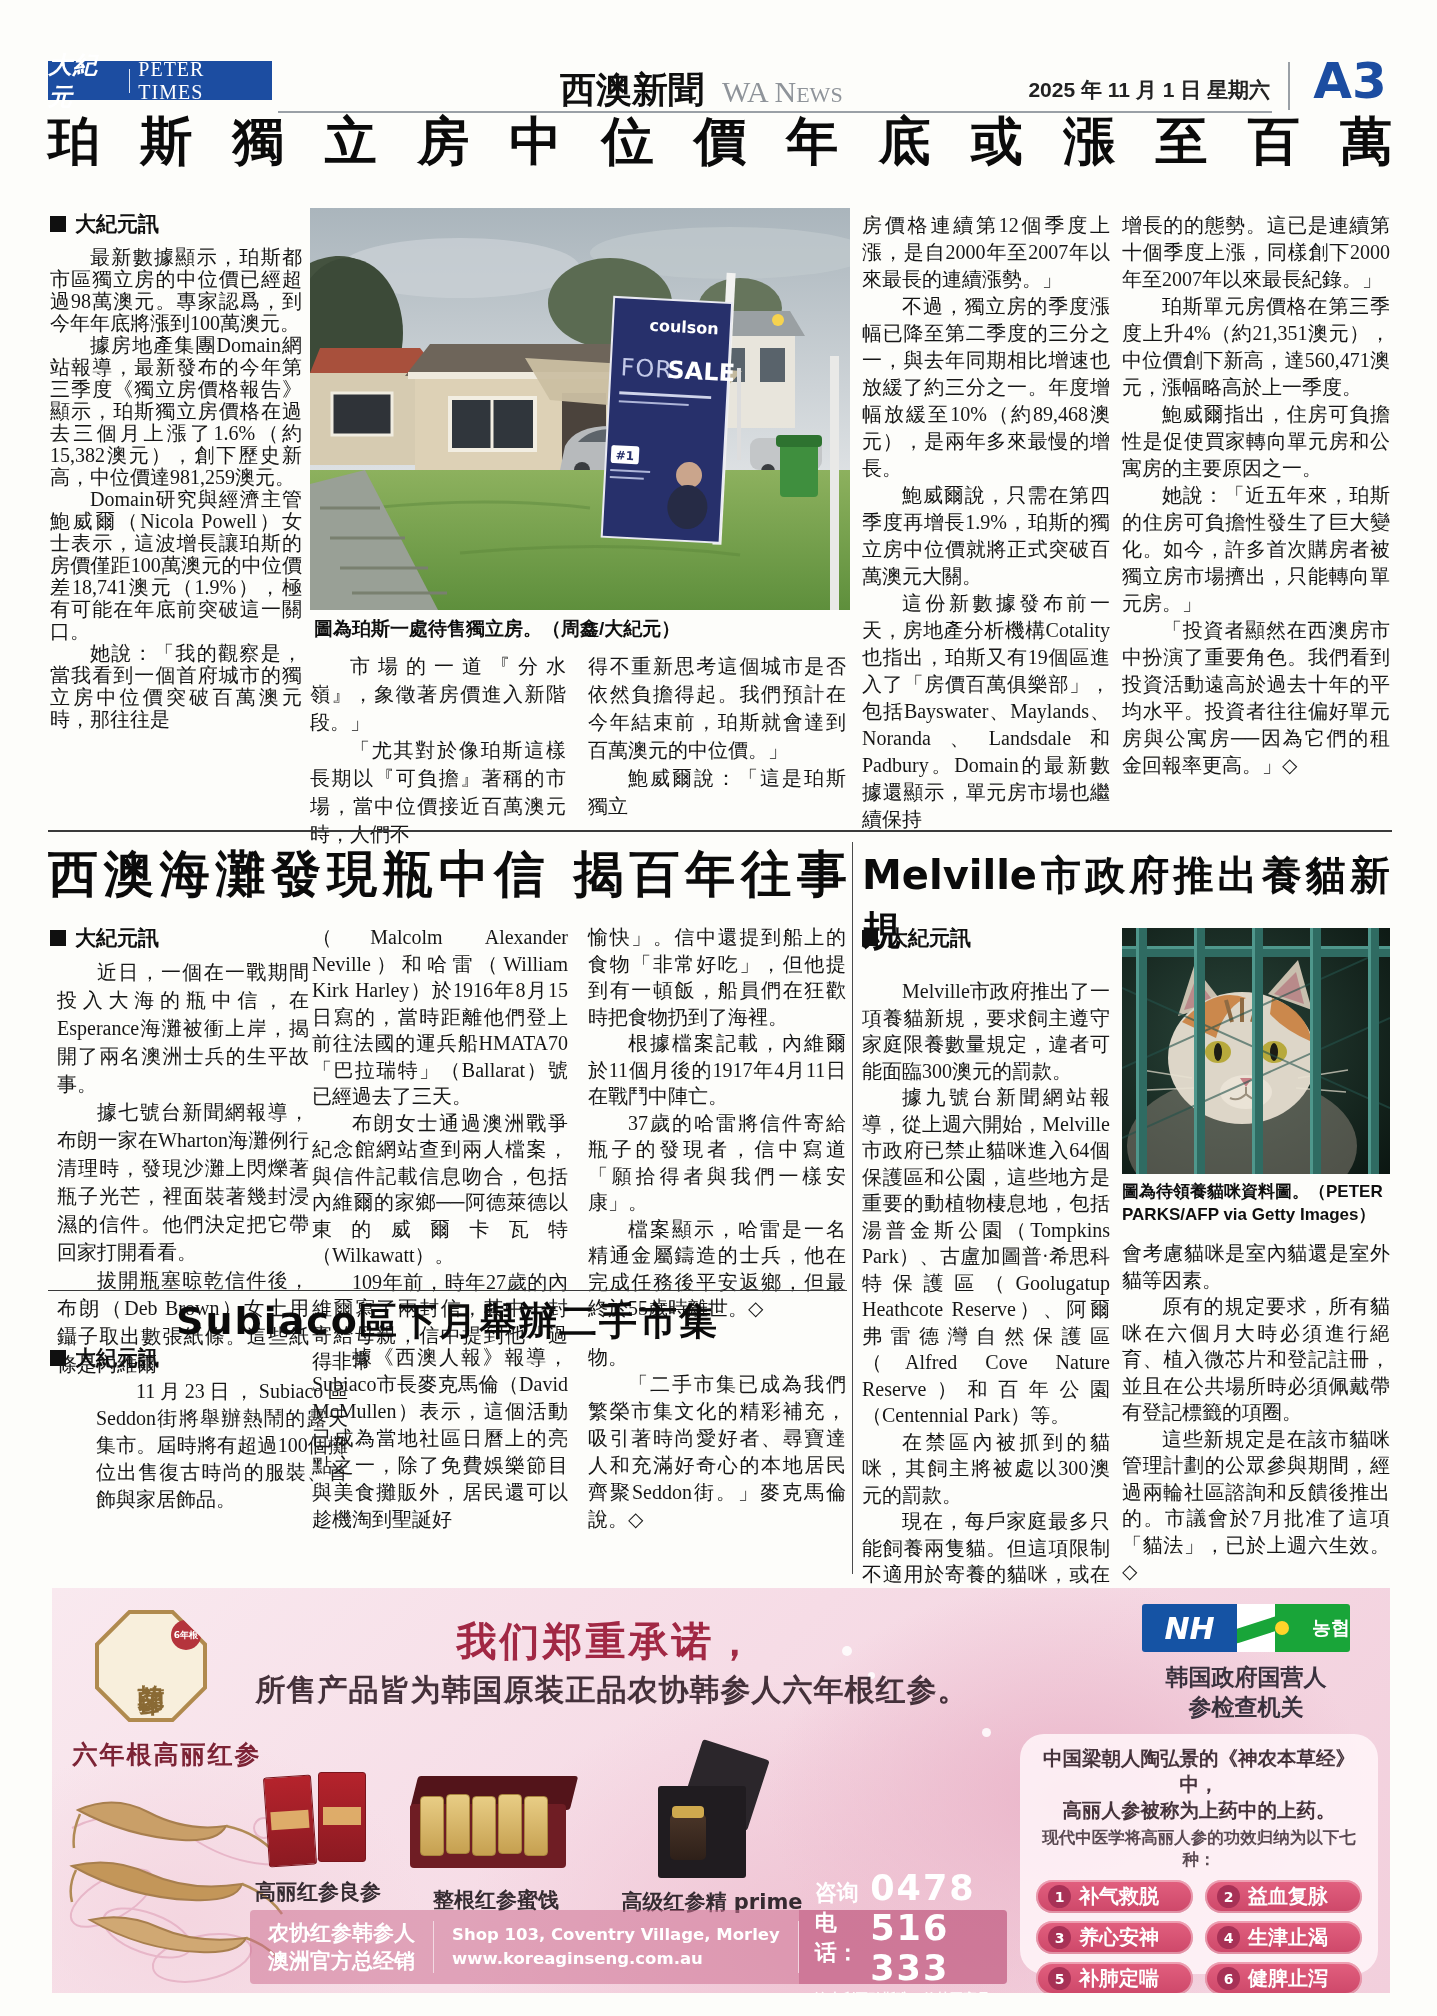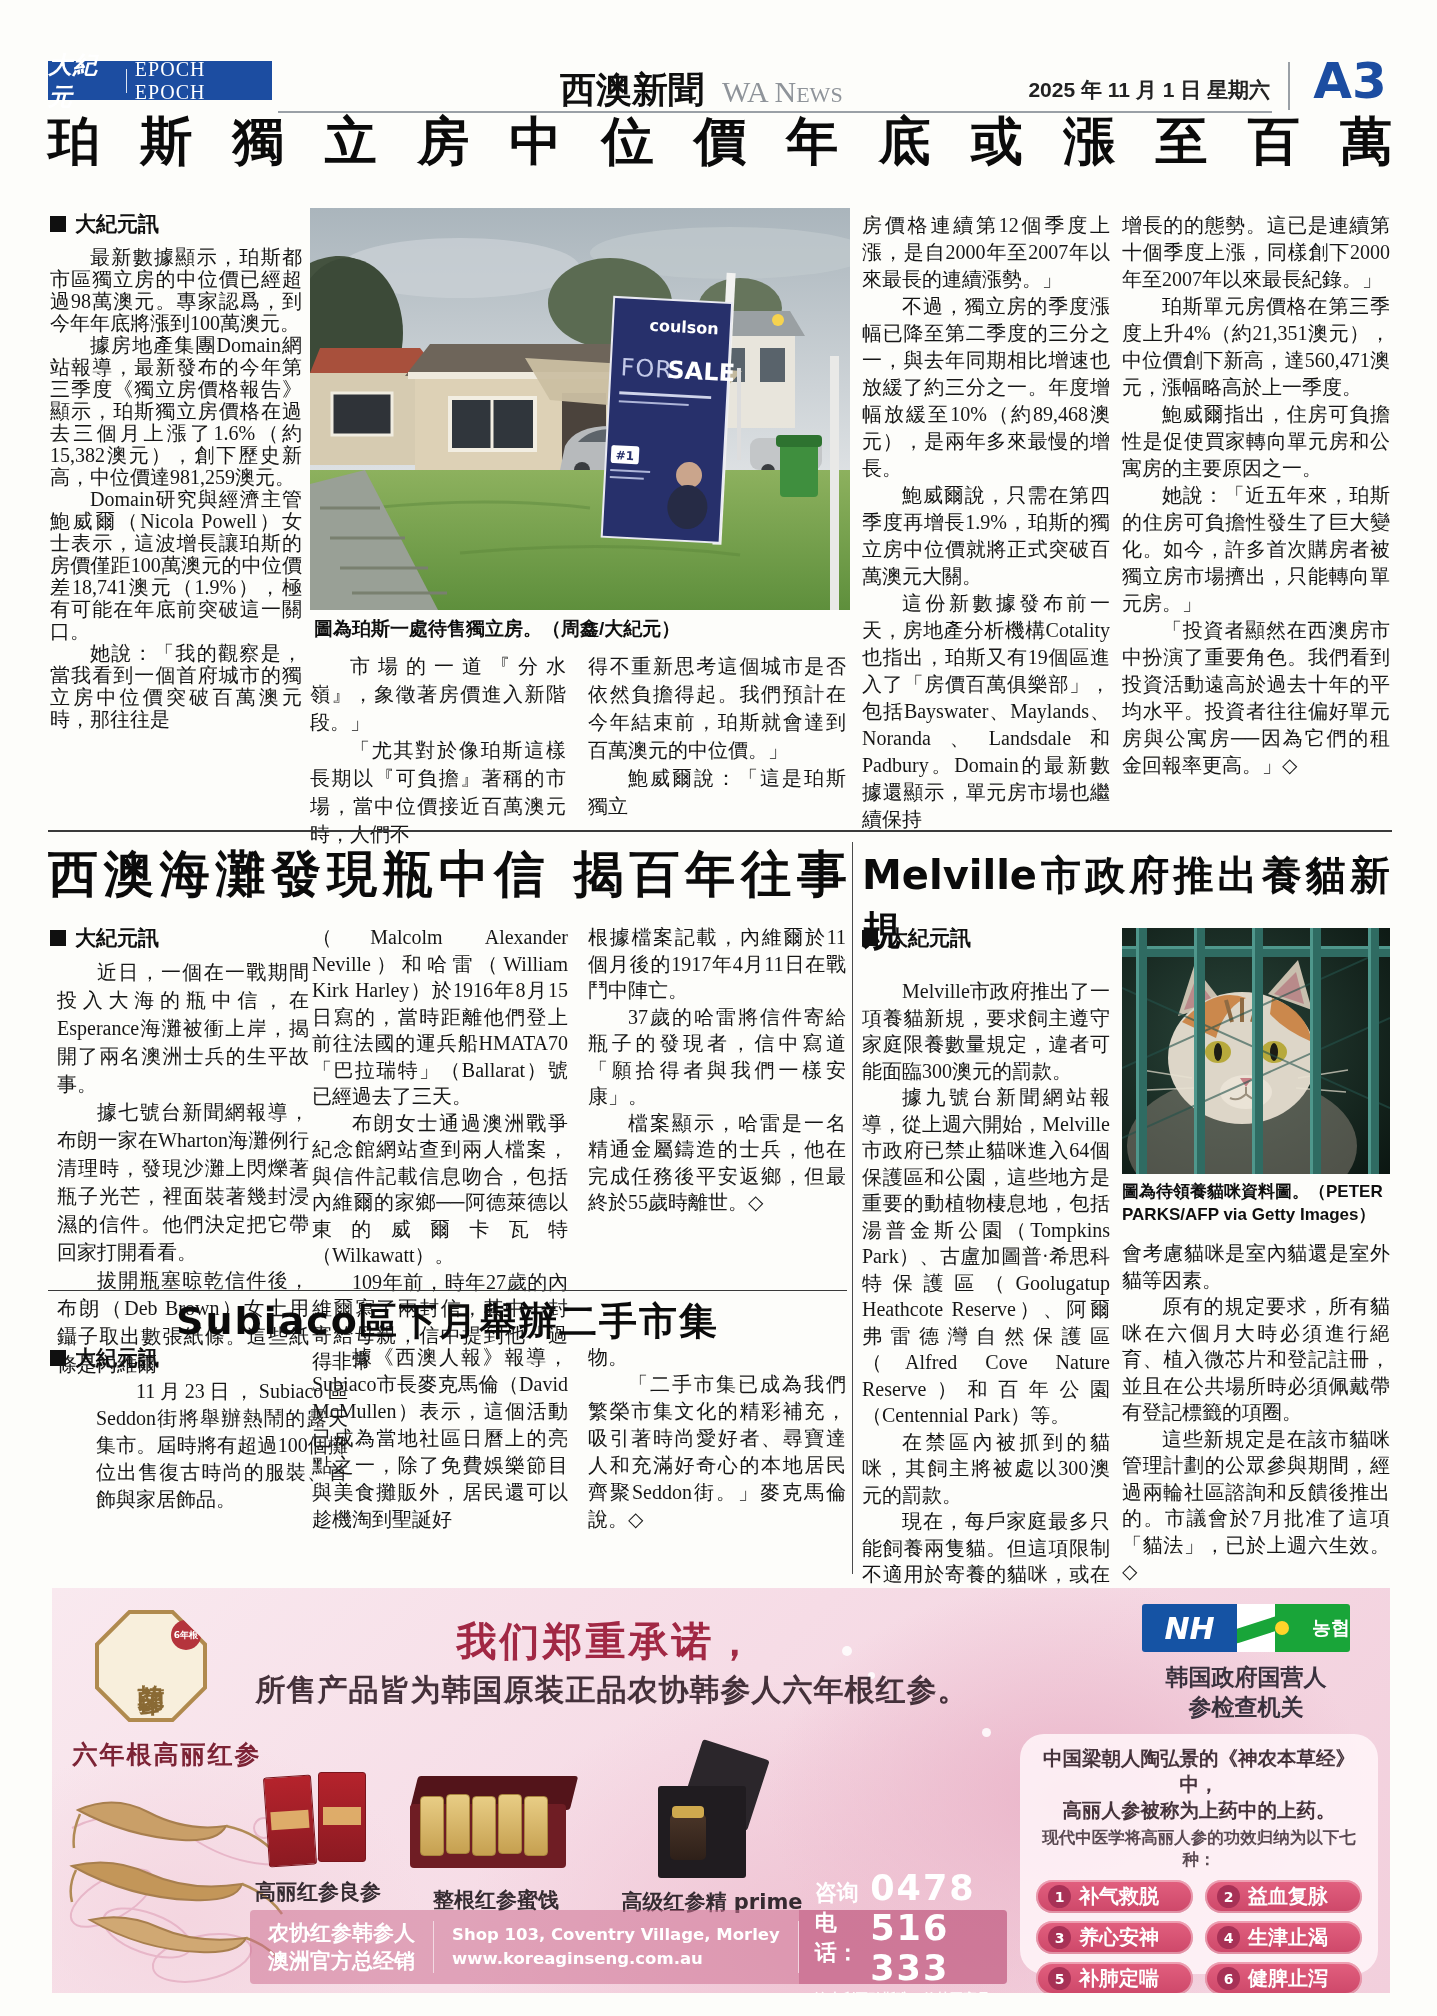--- a/index.html
+++ b/index.html
@@ -126,21 +126,21 @@
   .flower-deco { position:absolute; pointer-events:none; }
 </style>
 </head>
 <body>
 
 <div class="page">
 
   <div class="masthead">
     <span class="cn">大紀元</span>
     <span class="sep"></span>
-    <span class="en">EPOCH EPOCH</span>
+    <span class="en">PETER TIMES</span>
   </div>
   <div class="section-title">
     <span class="section-cn">西澳新聞</span>
     <span class="section-en"><span>WA N</span><span class="sm">EWS</span></span>
   </div>
   <div class="head-date">2025 年 11 月 1 日 星期六</div>
   <div class="head-vrule"></div>
   <div class="page-no">A3</div>
   <div class="head-rule"></div>
 
@@ -262,20 +262,21 @@
       <p>近日，一個在一戰期間投入大海的瓶中信，在Esperance海灘被衝上岸，揭開了兩名澳洲士兵的生平故事。</p>
       <p>據七號台新聞網報導，布朗一家在Wharton海灘例行清理時，發現沙灘上閃爍著瓶子光芒，裡面裝著幾封浸濕的信件。他們決定把它帶回家打開看看。</p>
       <p>拔開瓶塞晾乾信件後，布朗（Deb Brown）女士用鑷子取出數張紙條。這些紙條是內維爾</p>
     </div>
   <div class="col first-cont lh265" style="left:312px; top:924px; width:256px;">
       <p>（Malcolm Alexander Neville）和哈雷（William Kirk Harley）於1916年8月15日寫的，當時距離他們登上前往法國的運兵船HMATA70「巴拉瑞特」（Ballarat）號已經過去了三天。</p>
       <p>布朗女士通過澳洲戰爭紀念館網站查到兩人檔案，與信件記載信息吻合，包括內維爾的家鄉──阿德萊德以東的威爾卡瓦特（Wilkawatt）。</p>
       <p>109年前，時年27歲的內維爾寫了兩封信，其中一封寄給母親，信中提到他「過得非常</p>
     </div>
   <div class="col first-cont lh265" style="left:588px; top:924px; width:258px;">
+      <p>愉快」。信中還提到船上的食物「非常好吃」，但他提到有一頓飯，船員們在狂歡時把食物扔到了海裡。</p>
       <p>根據檔案記載，內維爾於11個月後的1917年4月11日在戰鬥中陣亡。</p>
       <p>37歲的哈雷將信件寄給瓶子的發現者，信中寫道「願拾得者與我們一樣安康」。</p>
       <p>檔案顯示，哈雷是一名精通金屬鑄造的士兵，他在完成任務後平安返鄉，但最終於55歲時離世。◇</p>
     </div>
 
   <div class="hl hl-melville">Melville市政府推出養貓新規</div>
   <div class="byline" style="left:862px; top:924px;">
     <span class="byline-sq"></span>
     <span>大紀元訊</span>
   </div>

